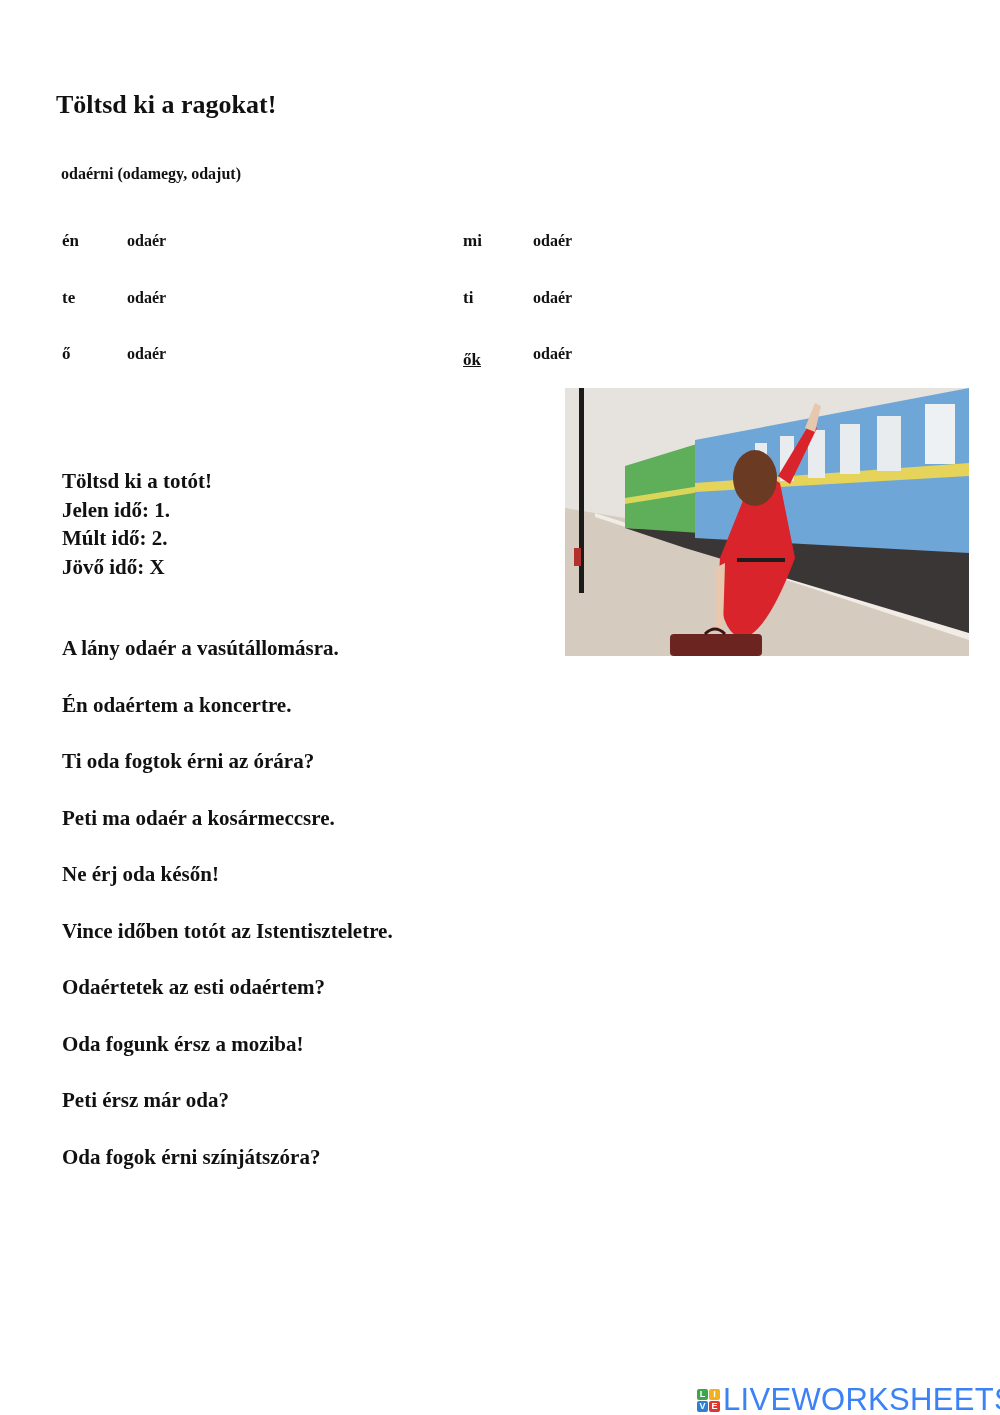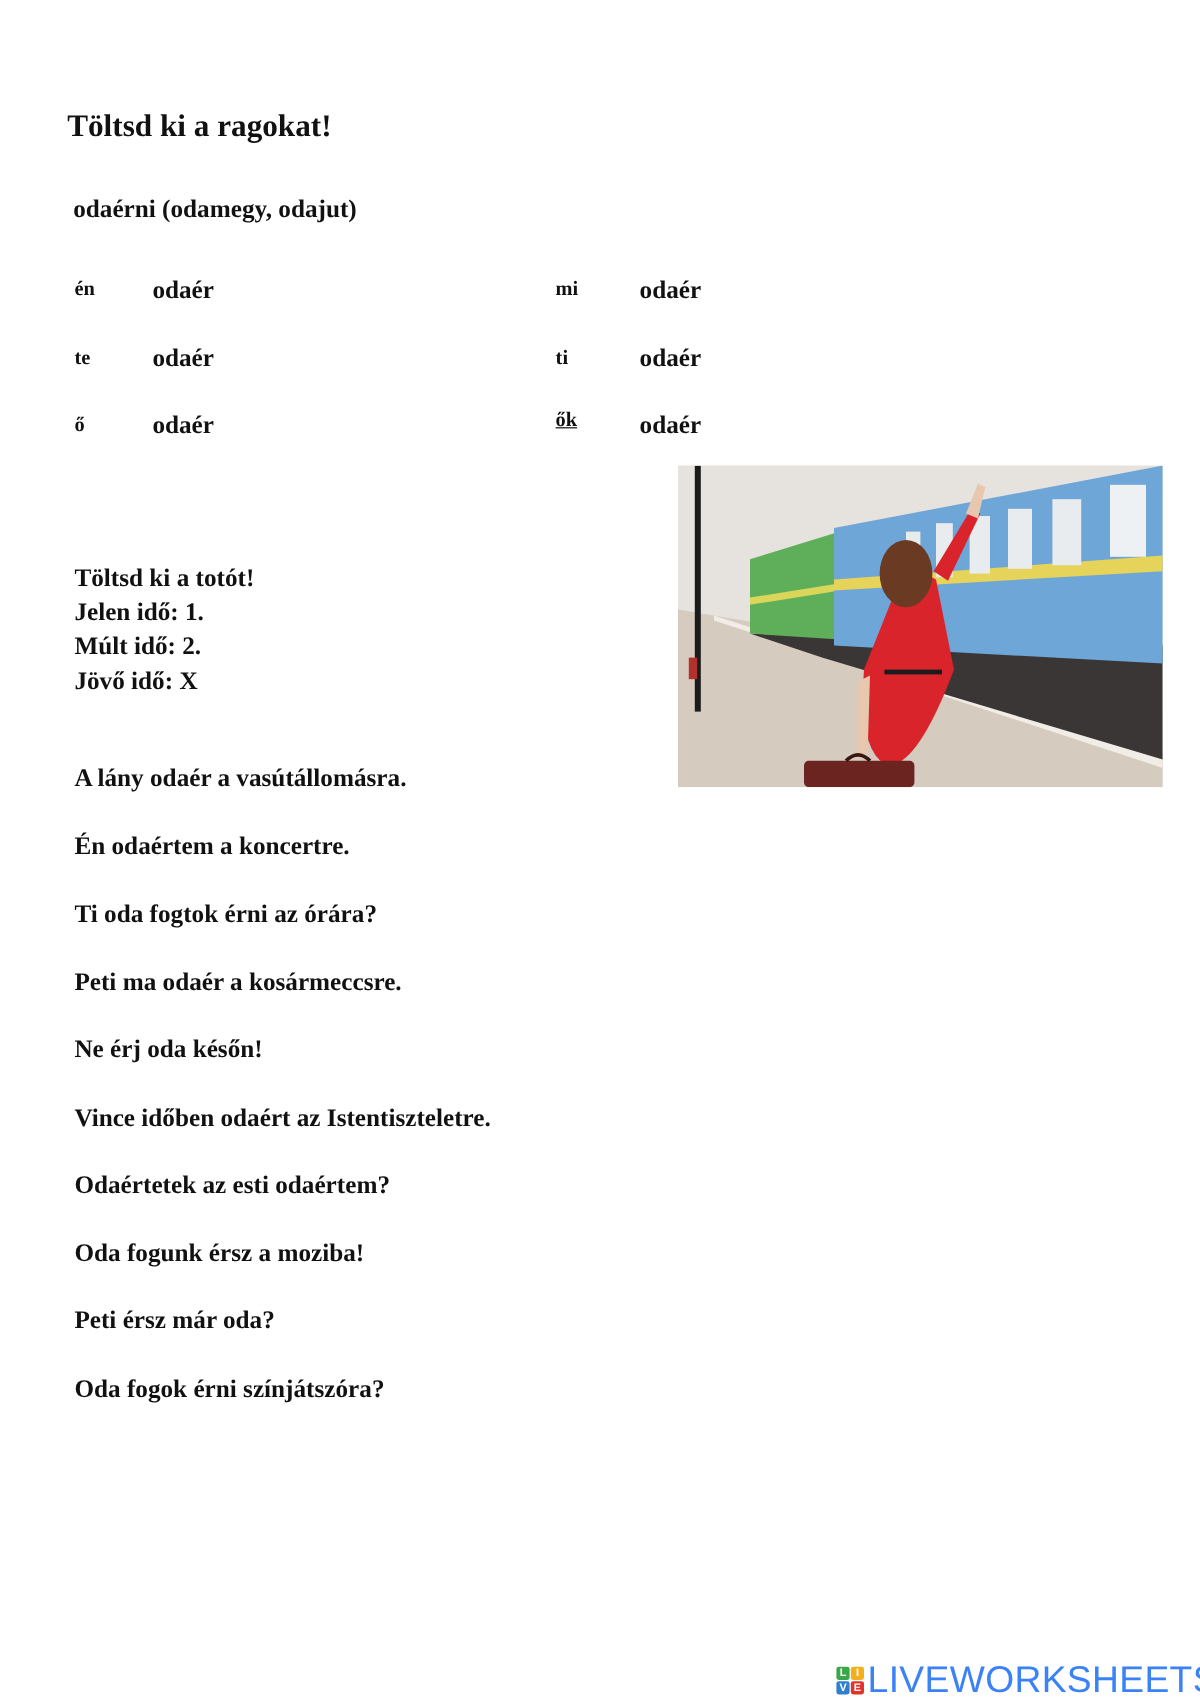--- a/index.html
+++ b/index.html
@@ -2,21 +2,21 @@
 <html><head>
   <meta charset="utf-8">
   <style>
     html, body { margin: 0; padding: 0; background: #ffffff; }
     body {
       width: 1000px; height: 1415px; position: relative; overflow: hidden;
       font-family: "Liberation Serif", "DejaVu Serif", serif;
       font-weight: bold; color: #111111;
     }
     .abs { position: absolute; white-space: nowrap; }
-    .t { font-size: 21px; line-height: 24px; }
+    .t { font-size: 16px; line-height: 24px; }
     .title { left: 56px; top: 66px; font-size: 26px; margin-top: 27px; }
     .verb { left: 61px; top: 162px; }
     .conj-pron { font-size: 17px; }
     .info { left: 62px; top: 467px; font-size: 21px; line-height: 28.5px; }
     .info div { height: 28.5px; }
     .sentence { left: 62px; font-size: 21px; }
     .photo {
       left: 565px; top: 388px; width: 404px; height: 268px;
       overflow: hidden; background: #e9e4dc;
     }
@@ -47,21 +47,21 @@
 
   <div class="abs t conj-pron" style="left:62px;top:342px;">ő</div>
   <div class="abs t" style="left:127px;top:342px;">odaér</div>
 
   <div class="abs t conj-pron" style="left:463px;top:229px;">mi</div>
   <div class="abs t" style="left:533px;top:229px;">odaér</div>
 
   <div class="abs t conj-pron" style="left:463px;top:286px;">ti</div>
   <div class="abs t" style="left:533px;top:286px;">odaér</div>
 
-  <div class="abs t conj-pron" style="left:463px;top:338px;text-decoration:underline;">ők</div>
+  <div class="abs t conj-pron" style="left:463px;top:348px;text-decoration:underline;">ők</div>
   <div class="abs t" style="left:533px;top:342px;">odaér</div>
 </div>
 
 <div class="abs photo">
   <svg width="404" height="268" viewBox="0 0 404 268" xmlns="http://www.w3.org/2000/svg">
     <rect width="404" height="268" fill="#ece8e2"></rect>
 
     <rect width="404" height="130" fill="#e6e3de"></rect>
 
     <polygon points="0,120 404,268 0,268" fill="#d8cdc2"></polygon>
@@ -105,21 +105,21 @@
   <div>Múlt idő: 2.</div>
   <div>Jövő idő: X</div>
 </div>
 
 <div>
   <div class="abs t sentence" style="top:636px;">A lány odaér a vasútállomásra.</div>
   <div class="abs t sentence" style="top:693px;">Én odaértem a koncertre.</div>
   <div class="abs t sentence" style="top:749px;">Ti oda fogtok érni az órára?</div>
   <div class="abs t sentence" style="top:806px;">Peti ma odaér a kosármeccsre.</div>
   <div class="abs t sentence" style="top:862px;">Ne érj oda későn!</div>
-  <div class="abs t sentence" style="top:919px;">Vince időben odaért az Istentiszteletre.</div>
+  <div class="abs t sentence" style="top:919px;">Vince időben totót az Istentiszteletre.</div>
   <div class="abs t sentence" style="top:975px;">Odaértetek az esti odaértem?</div>
   <div class="abs t sentence" style="top:1032px;">Oda fogunk érsz a moziba!</div>
   <div class="abs t sentence" style="top:1088px;">Peti érsz már oda?</div>
   <div class="abs t sentence" style="top:1145px;">Oda fogok érni színjátszóra?</div>
 </div>
 
 <div class="abs logo">
   <div class="logo-blocks">
     <span style="background:#3aa84a;">L</span>
     <span style="background:#f2b01e;">I</span>

